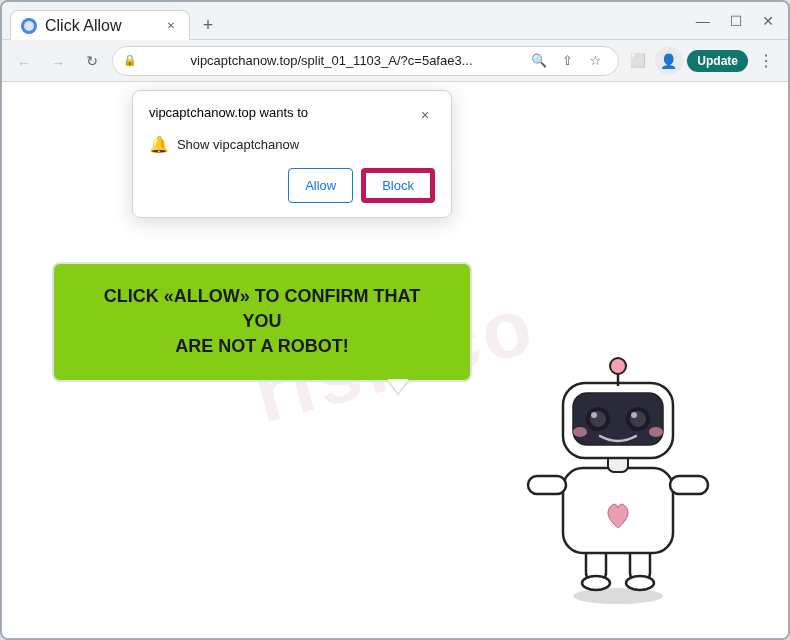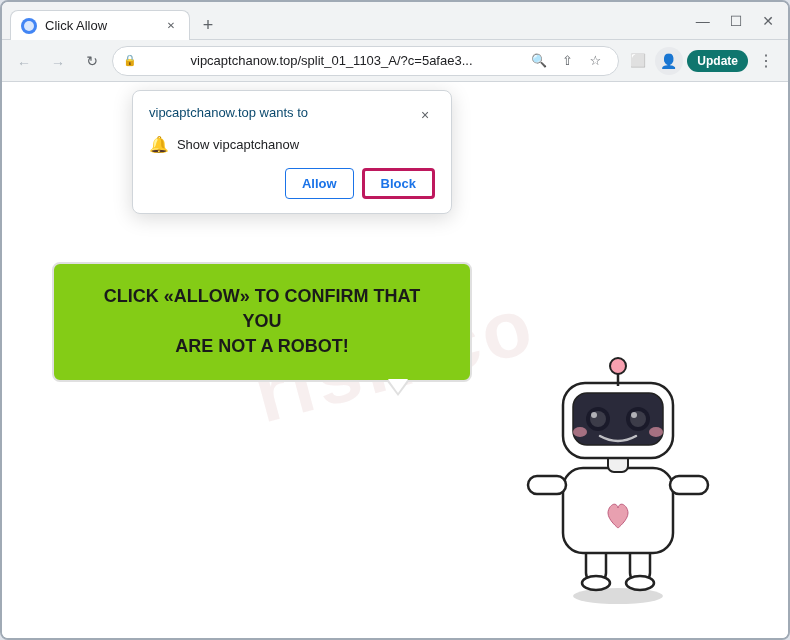--- a/index.html
+++ b/index.html
@@ -64,21 +64,21 @@
       display: flex;
       align-items: center;
       justify-content: center;
       flex-shrink: 0;
     }
     .tab-title {
       flex: 1;
       white-space: nowrap;
       overflow: hidden;
       text-overflow: ellipsis;
-      font-size: 13px;
+      font-size: 16px;
     }
     .tab-close {
       width: 16px;
       height: 16px;
       border-radius: 50%;
       display: flex;
       align-items: center;
       justify-content: center;
       font-size: 10px;
       color: #5f6368;
@@ -306,21 +306,21 @@
       z-index: 100;
     }
     .popup-header {
       display: flex;
       justify-content: space-between;
       align-items: flex-start;
       margin-bottom: 10px;
     }
     .popup-title {
       font-size: 13px;
-      color: #0c4a6e;
+      color: #000000;
     }
     .popup-close {
       width: 20px;
       height: 20px;
       border-radius: 50%;
       display: flex;
       align-items: center;
       justify-content: center;
       color: #5f6368;
       font-size: 14px;
@@ -341,30 +341,30 @@
     .popup-actions {
       display: flex;
       gap: 8px;
       justify-content: flex-end;
     }
     .popup-btn {
       padding: 5px 16px;
       border-radius: 4px;
       font-size: 13px;
       cursor: pointer;
-      font-weight: 700;
+      font-weight: 400;
     }
     .popup-btn-allow {
       background: #fff;
       border: 1px solid #1a73e8;
       color: #1a73e8;
     }
     .popup-btn-block {
       background: #fff;
-      border: 3px solid #be185d;
+      border: 5px solid #be185d;
       color: #1a73e8;
     }
   </style>
 </head>
 <body>
 
 <div class="browser-window">
 
   <div class="title-bar">
     <div class="tab-strip">

